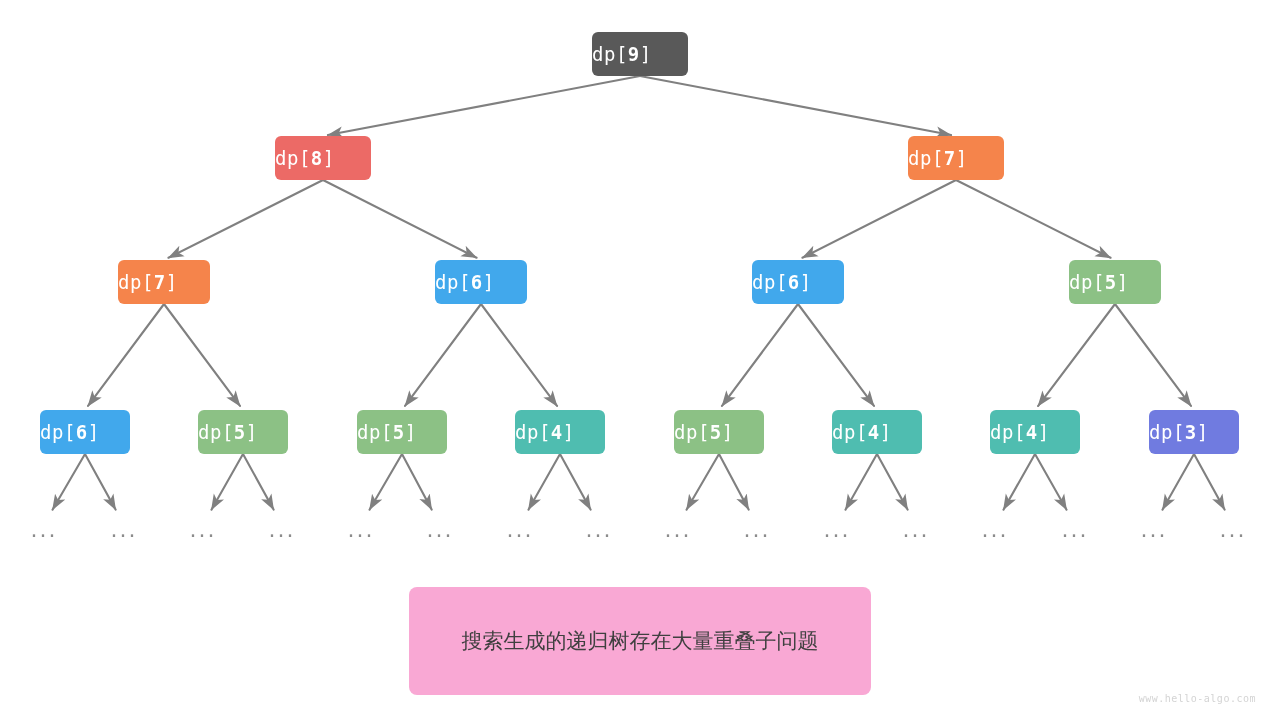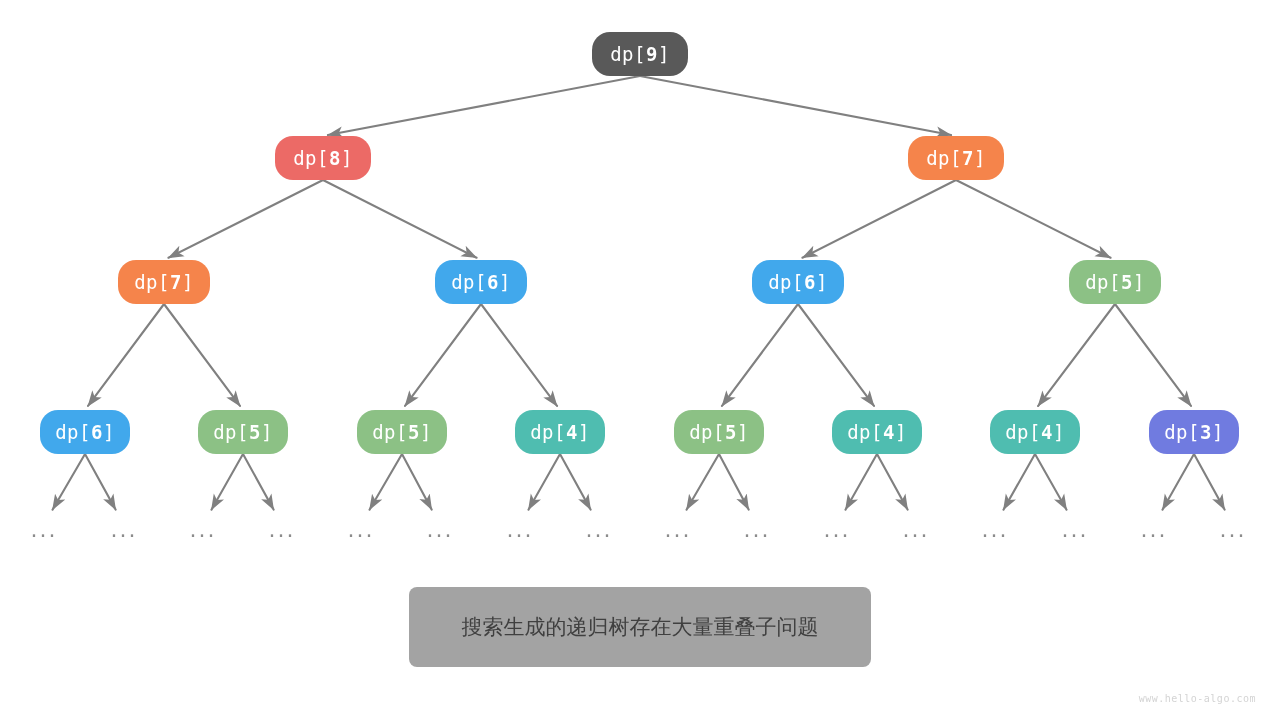--- a/index.html
+++ b/index.html
@@ -27,24 +27,23 @@
     left: 0;
     top: 0;
     width: 1280px;
     height: 720px;
     pointer-events: none;
   }
   .node {
     position: absolute;
     box-sizing: border-box;
     height: 44px;
-    border-radius: 18px;
+    border-radius: 6px;
     display: flex;
     align-items: center;
-    justify-content: center;
     color: #ffffff;
     font-family: "DejaVu Sans Mono", "Liberation Mono", monospace;
     font-size: 19px;
     letter-spacing: 0.5px;
     white-space: nowrap;
   }
   .node .idx {
     font-weight: bold;
   }
   .ellipsis {
@@ -55,22 +54,22 @@
     letter-spacing: 2px;
     line-height: 1;
     transform: translate(-50%, -50%);
     white-space: nowrap;
   }
   #caption {
     position: absolute;
     left: 409px;
     top: 587px;
     width: 462px;
-    height: 80px;
-    background: #a3a3a3;
+    height: 108px;
+    background: #f9a8d4;
     border-radius: 8px;
     display: flex;
     flex-direction: column;
     align-items: center;
     justify-content: center;
     gap: 7px;
   }
   #caption .cline {
     color: #404040;
     font-size: 21px;

